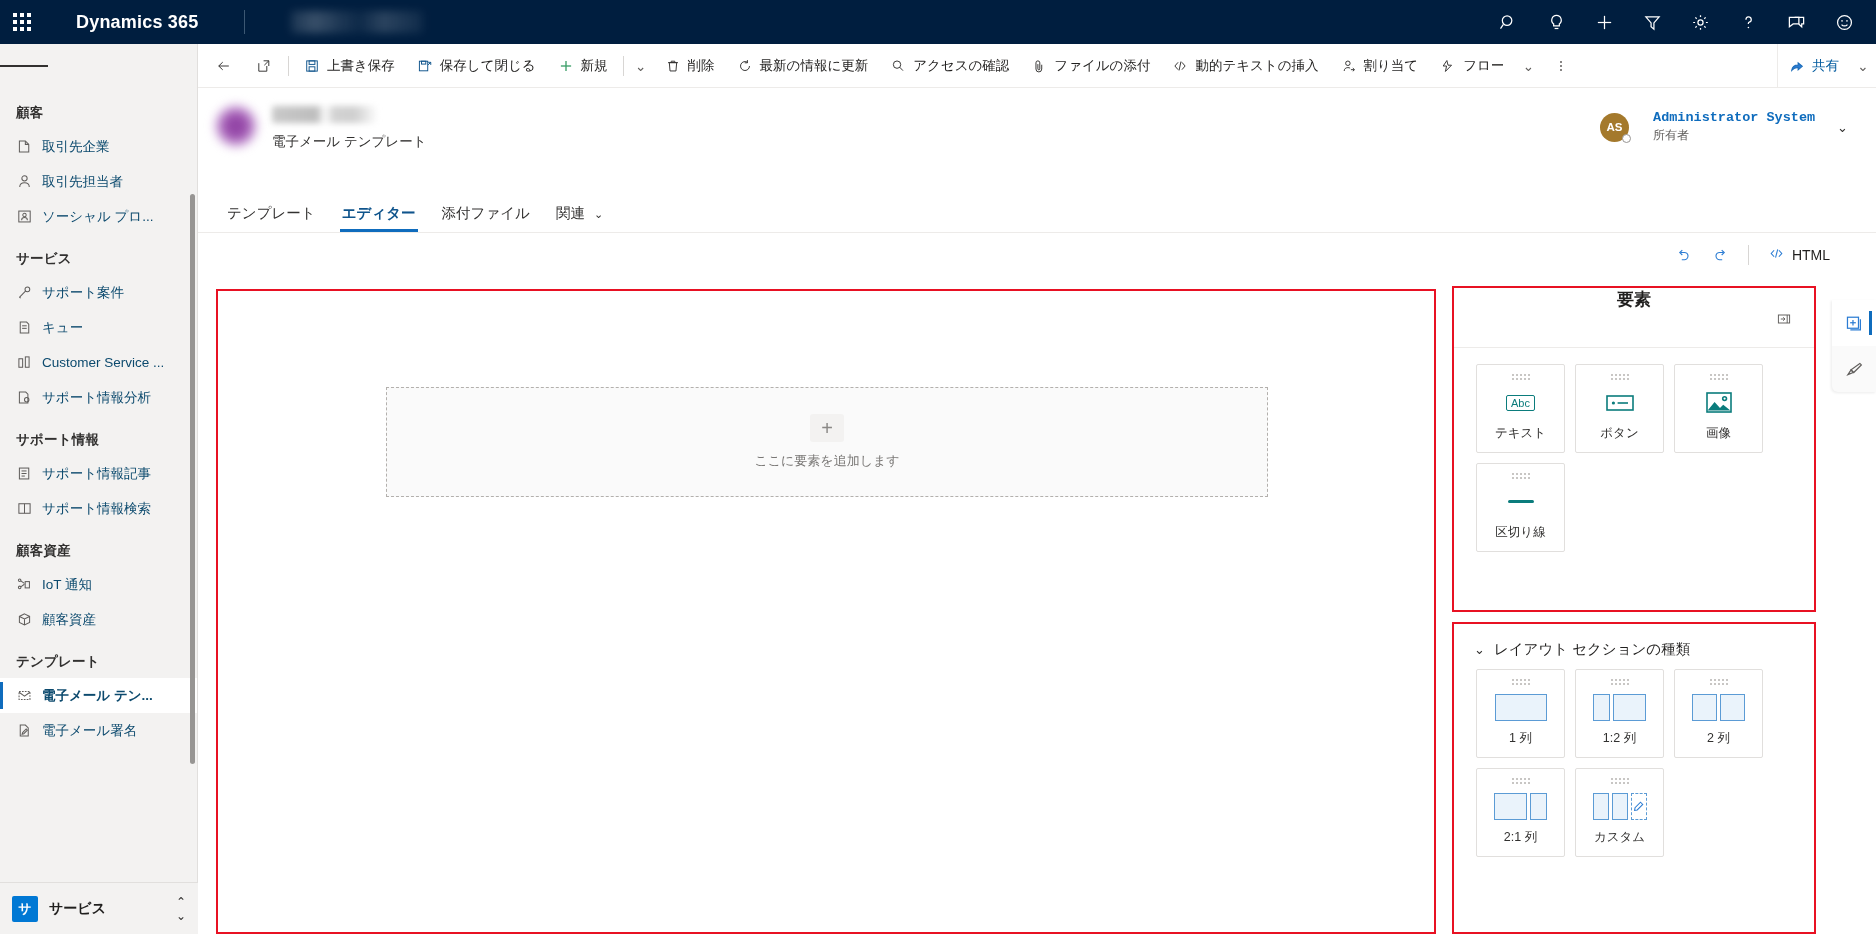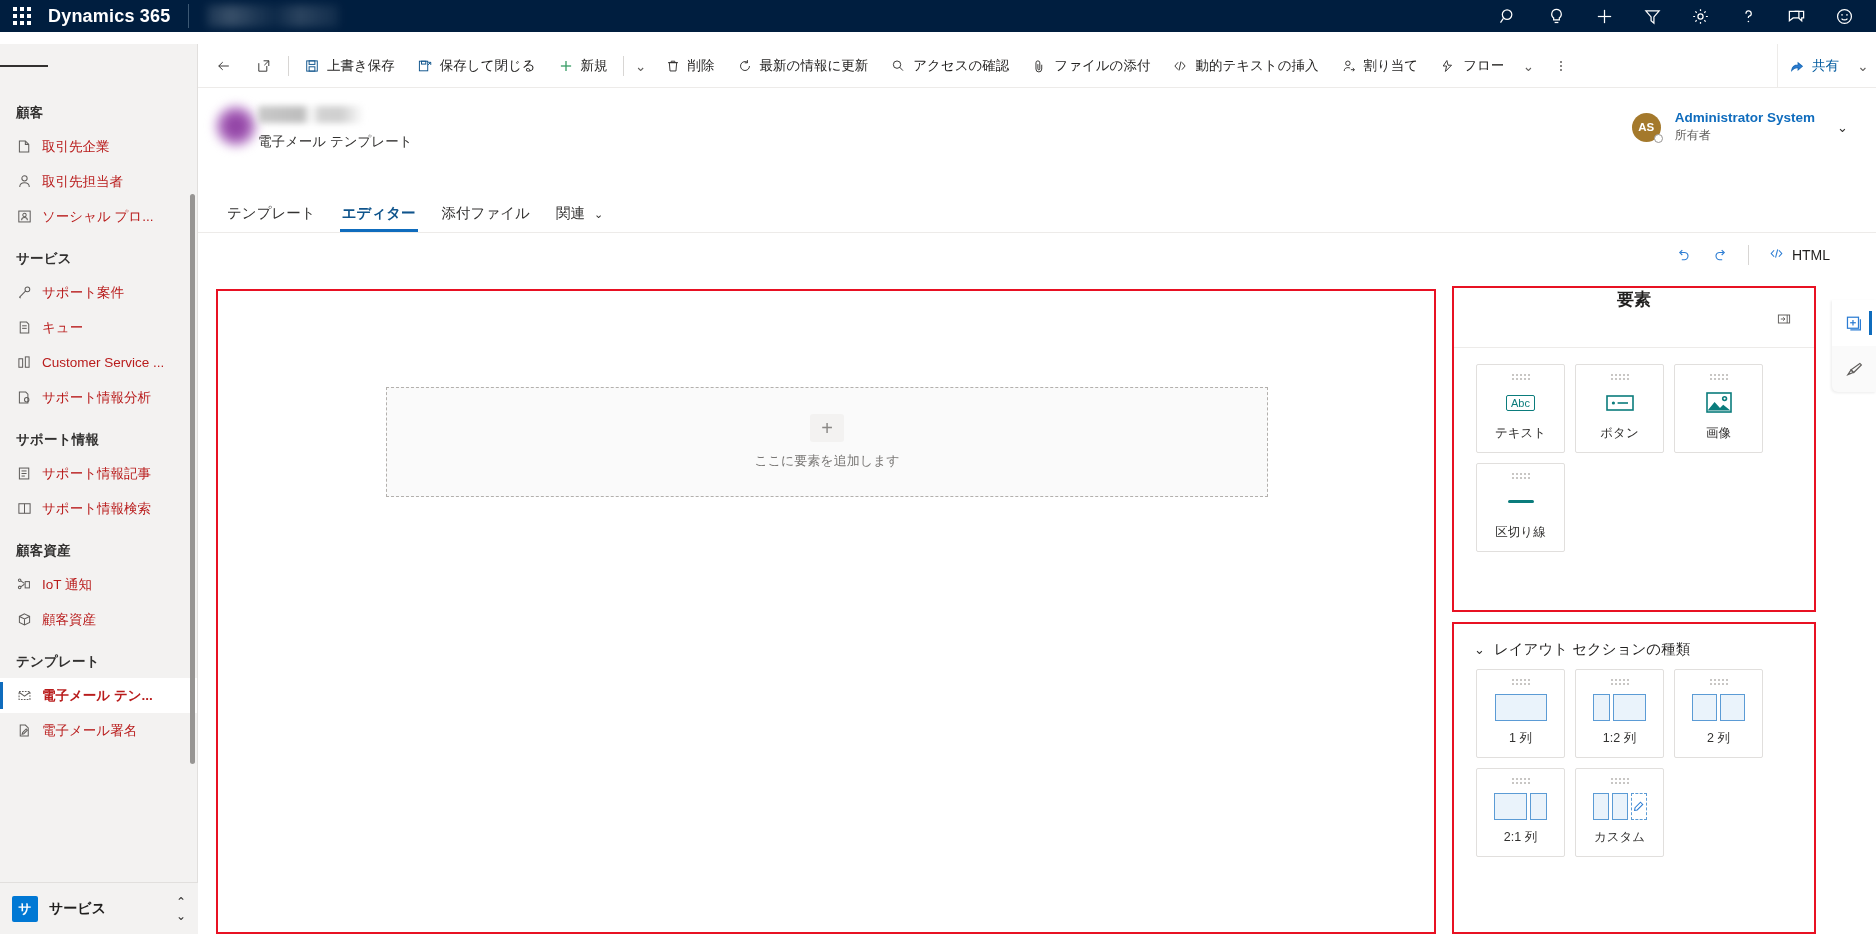--- a/index.html
+++ b/index.html
@@ -5,22 +5,22 @@
   * { box-sizing: border-box; margin: 0; padding: 0; }
   html, body {
     width: 1876px; height: 934px;
     font-family: "Liberation Sans", "DejaVu Sans", sans-serif;
     background: #fff; overflow: hidden;
   }
   body { position: relative; }
 
   
   .topbar {
-    position: absolute; left: 0; top: 0; width: 1876px; height: 32px;
-    background: #001e3f; display: flex; align-items: center;
+    position: absolute; left: 0; top: 0; width: 1876px; height: 44px;
+    background: #001e3f; display: flex; align-items: center; gap: 28px;
   }
   .waffle { width: 44px; height: 44px; display: flex; align-items: center; justify-content: center; }
   .waffle-grid { display: grid; grid-template-columns: repeat(3, 4px); grid-gap: 3px; }
   .waffle-grid i { width: 4px; height: 4px; background: #fff; display: block; }
   .brand { color: #fff; font-size: 18px; font-weight: bold; letter-spacing: .2px; margin-left: 4px; }
   .brand-sep { width: 1px; height: 24px; background: #3c5873; margin: 0 18px; }
   .app-blur {
     width: 132px; height: 22px; border-radius: 2px;
     background: linear-gradient(90deg, rgba(255,255,255,.10) 0%, rgba(255,255,255,.22) 18%,
       rgba(255,255,255,.10) 40%, rgba(255,255,255,.05) 52%, rgba(255,255,255,.17) 70%, rgba(255,255,255,.06) 100%);
@@ -40,21 +40,21 @@
   }
   .hamburger { width: 48px; height: 44px; display: flex; align-items: center; justify-content: center; }
   .hamburger span { display: block; width: 17px; height: 1.6px; background: #323130; margin: 2.6px 0; }
   .nav-scroll { position: absolute; top: 44px; left: 0; right: 0; bottom: 52px; overflow: hidden; }
   .nav-group-title {
     font-size: 13.5px; font-weight: bold; color: #323130;
     padding: 16px 0 7px 16px; letter-spacing: .2px;
   }
   .nav-item {
     height: 35px; display: flex; align-items: center; padding-left: 16px;
-    font-size: 13.5px; color: #b91c1c; position: relative; cursor: pointer;
+    font-size: 13.5px; color: #0c4a6e; position: relative; cursor: pointer;
   }
   .nav-item .ni-icon { width: 26px; display: flex; align-items: center; color: #605e5c; }
   .nav-item .ni-icon svg { width: 17px; height: 17px; }
   .nav-item .ni-label { white-space: nowrap; overflow: hidden; }
   .nav-item.selected { background: #fff; font-weight: 600; }
   .nav-item.selected::before {
     content: ""; position: absolute; left: 0; top: 4px; bottom: 4px; width: 3px; background: #0f6cbd;
   }
   .nav-scrollbar {
     position: absolute; right: 2px; top: 150px; width: 5px; height: 570px;
@@ -93,38 +93,38 @@
   
   .record-head {
     position: absolute; left: 198px; top: 88px; width: 1678px; height: 108px; background: #fff;
   }
   .rh-left { position: absolute; left: 16px; top: 16px; display: flex; align-items: flex-start; }
   .rh-avatar {
     width: 44px; height: 44px; border-radius: 50%;
     background: radial-gradient(circle at 50% 50%, #8d3fa0 0%, #9b4fae 35%, rgba(200,150,215,.45) 70%, rgba(255,255,255,0) 100%);
     filter: blur(5px);
   }
-  .rh-text { padding-top: 2px; }
+  .rh-text { margin-left: 14px; padding-top: 2px; }
   .rh-title-blur {
     width: 106px; height: 17px; border-radius: 2px;
     background: linear-gradient(90deg, #c9c9c9 0%, #bdbdbd 42%, #ffffff 50%, #d2d2d2 58%, #cfcfcf 78%, #ffffff 100%);
     filter: blur(3.2px);
   }
   .rh-subtitle { font-size: 13.5px; color: #323130; margin-top: 10px; }
   .rh-owner { position: absolute; right: 28px; top: 22px; display: flex; align-items: center; }
   .ow-avatar {
     width: 29px; height: 29px; border-radius: 50%; background: #a4792c; color: #fff;
     font-size: 11.5px; display: flex; align-items: center; justify-content: center; font-weight: 600;
     position: relative;
   }
   .ow-presence {
     position: absolute; right: -2px; bottom: -1px; width: 9px; height: 9px; border-radius: 50%;
     background: #fff; border: 1.3px solid #979593;
   }
-  .ow-text { margin-left: 14px; }
+  .ow-text { margin-left: 24px; font-family: Liberation Mono, monospace; }
   .ow-name { font-size: 13.5px; color: #0f6cbd; font-weight: 600; }
   .ow-role { font-size: 12px; color: #605e5c; margin-top: 2px; }
   .ow-chev { margin-left: 22px; color: #323130; font-size: 13px; }
 
   
   .tabs { position: absolute; left: 214px; top: 196px; display: flex; align-items: flex-end; height: 36px; }
   .tab {
     font-size: 14.5px; color: #323130; padding: 0 13px 9px 13px; cursor: pointer; position: relative;
     white-space: nowrap;
   }

